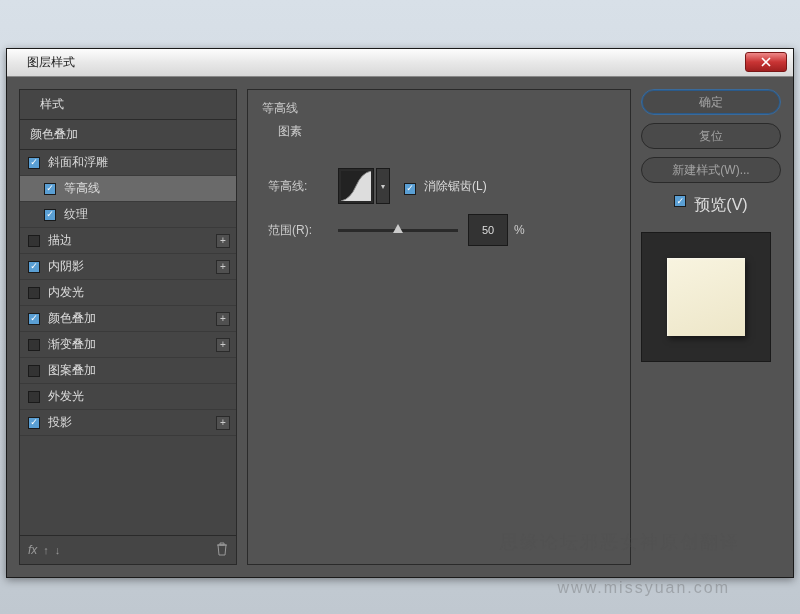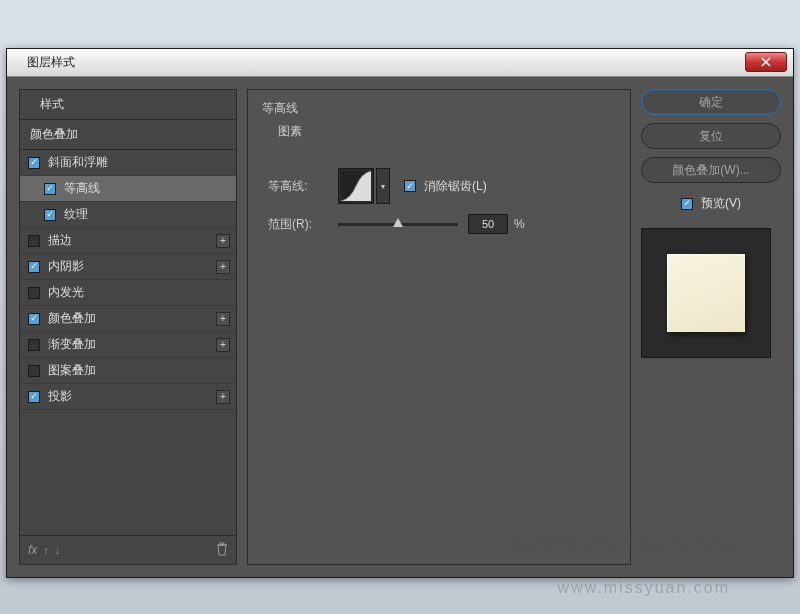--- a/index.html
+++ b/index.html
@@ -27,30 +27,30 @@
 .trash { cursor: pointer; }
 .center-panel { flex: 1; border: 1px solid #2a2a2a; background: #535353; padding: 10px 14px; color: #ddd; font-size: 12px; }
 .section-title { font-size: 12px; color: #ccc; margin-bottom: 6px; }
 .sub-section { border: none; padding-left: 6px; }
 .sub-title { font-size: 12px; color: #ccc; margin-bottom: 28px; padding-left: 10px; }
 .form-row { display: flex; align-items: center; margin-bottom: 10px; }
 .form-label { width: 60px; text-align: left; color: #ccc; font-size: 12px; margin-right: 10px; }
 .contour-swatch { width: 36px; height: 36px; background: #2a2a2a; border: 1px solid #1a1a1a; position: relative; cursor: pointer; margin-right: 2px; }
 .contour-swatch svg { position: absolute; inset: 2px; }
 .dropdown-arrow { width: 14px; height: 36px; background: #3a3a3a; border: 1px solid #1a1a1a; display: flex; align-items: center; justify-content: center; color: #ccc; font-size: 8px; cursor: pointer; margin-right: 14px; }
-.aa-check { display: flex; align-items: center; }
+.aa-check { display: flex; align-items: flex-end; }
 .slider-row { display: flex; align-items: center; }
 .slider-track { width: 120px; height: 3px; background: #2a2a2a; position: relative; margin-right: 10px; }
 .slider-thumb { position: absolute; top: -5px; left: 50%; transform: translateX(-50%); width: 0; height: 0; border-left: 5px solid transparent; border-right: 5px solid transparent; border-bottom: 9px solid #ccc; cursor: pointer; }
-.num-input { width: 40px; height: 20px; background: #333; border: 1px solid #1a1a1a; color: #ddd; font-size: 11px; text-align: center; padding: 0 3px; }
+.num-input { width: 40px; height: 32px; background: #333; border: 1px solid #1a1a1a; color: #ddd; font-size: 11px; text-align: center; padding: 0 3px; }
 .unit { margin-left: 6px; color: #ccc; }
 .right-panel { width: 140px; display: flex; flex-direction: column; gap: 8px; }
 .btn { height: 26px; border: 1px solid #2a2a2a; background: #4a4a4a; color: #a3a3a3; font-size: 12px; border-radius: 13px; cursor: pointer; display: flex; align-items: center; justify-content: center; }
 .btn.primary { border: 1px solid #3a6a9a; box-shadow: inset 0 0 0 1px #2a5a8a; }
-.preview-check { display: flex; align-items: center; justify-content: center; color: #ddd; font-size: 12px; margin-top: 4px; }
+.preview-check { display: flex; justify-content: center; color: #ddd; font-size: 16px; margin-top: 4px; }
 .preview-box { width: 130px; height: 130px; background: #2a2a2a; border: 1px solid #1a1a1a; margin-top: 8px; display: flex; align-items: center; justify-content: center; }
 .preview-inner { width: 78px; height: 78px; background: linear-gradient(160deg, #f8f4e0 0%, #ede6c8 100%); box-shadow: 2px 3px 6px rgba(0,0,0,0.5), inset 1px 1px 2px rgba(255,255,255,0.6); }
 .watermark { position: absolute; right: 60px; bottom: 60px; color: rgba(80,80,80,0.35); font-size: 18px; font-weight: normal; letter-spacing: 2px; pointer-events: none; }
 .watermark-url { position: absolute; right: 70px; bottom: 17px; color: rgba(80,80,80,0.3); font-size: 16px; letter-spacing: 2px; pointer-events: none; }
 </style>
 </head>
 <body>
 
 <div class="window">
   <div class="titlebar">
@@ -101,20 +101,24 @@
           <div class="effect-row">
             <span class="checkbox"></span>
             <span>渐变叠加</span>
             <span class="plus-btn">+</span>
           </div>
           <div class="effect-row">
             <span class="checkbox"></span>
             <span>图案叠加</span>
           </div>
           <div class="effect-row">
+            <span class="checkbox"></span>
+            <span>外发光</span>
+          </div>
+          <div class="effect-row">
             <span class="checkbox checked"></span>
             <span>投影</span>
             <span class="plus-btn">+</span>
           </div>
         </div>
       <div class="left-footer">
         <span class="fx-icon">fx</span>
         <span class="arrow">↑</span>
         <span class="arrow">↓</span>
         <span class="spacer"></span>
@@ -152,21 +156,21 @@
           </div>
           <input class="num-input" value="50" style="">
           <span class="unit">%</span>
         </div>
       </div>
     </div>
 
     <div class="right-panel">
       <div class="btn primary">确定</div>
       <div class="btn">复位</div>
-      <div class="btn">颜色叠加(W)...</div>
+      <div class="btn">新建样式(W)...</div>
       <div class="preview-check">
         <span id="preview-checkbox" class="checkbox checked"></span>
         <span>预览(V)</span>
       </div>
       <div class="preview-box">
         <div class="preview-inner"></div>
       </div>
     </div>
 
   </div>

